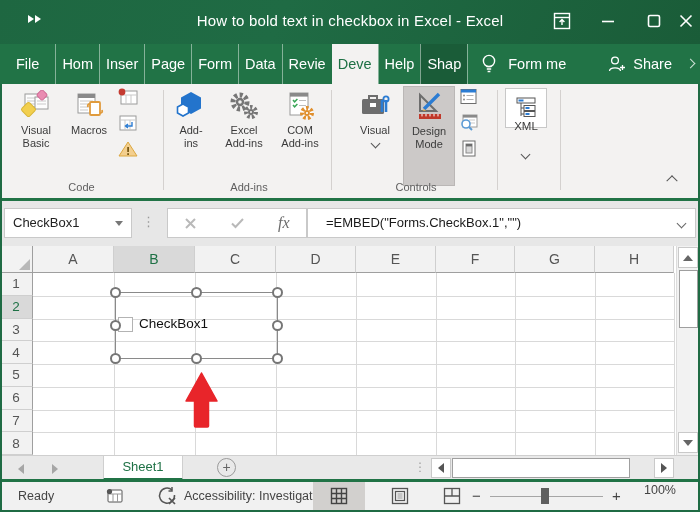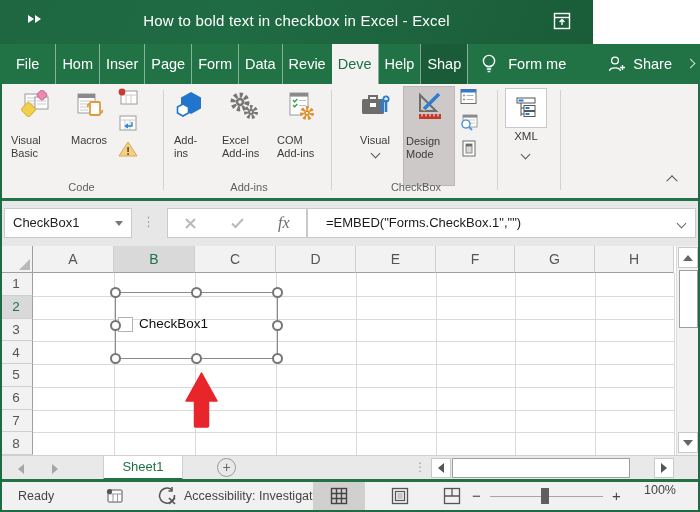--- a/index.html
+++ b/index.html
@@ -3,41 +3,41 @@
 <meta charset="utf-8">
 <style>
   * { margin:0; padding:0; box-sizing:border-box; }
   html,body { background:#888; }
   #window {
     position:relative; width:700px; height:512px; overflow:hidden;
     font-family:"Liberation Sans", sans-serif; background:#fff;
     -webkit-font-smoothing:antialiased;
   }
   
-  #titlebar { position:absolute; left:0; top:0; width:593px; height:44px;
+  #titlebar { position:absolute; left:0; top:0; width:700px; height:44px;
     background:linear-gradient(115deg,#1e6741 0%,#1f6b44 40%,#1a5c38 100%); }
   #qat { position:absolute; left:28px; top:15px; display:flex; }
   #qat i { width:0; height:0; border-top:4px solid transparent; border-bottom:4px solid transparent; border-left:6px solid #fff; margin-right:1px; }
   #title { position:absolute; left:0; right:0; top:0; height:44px; line-height:42px;
     text-align:center; color:#fff; font-size:15px; letter-spacing:.2px; }
   .wbtn { position:absolute; top:6px; width:32px; height:30px; display:flex; align-items:center; justify-content:center; }
   
   #tabrow { position:absolute; left:0; top:44px; width:700px; height:40px; background:#217346; display:flex; align-items:stretch; }
   .tab { color:#fff; font-size:14.5px; line-height:40px; padding:0 6px; white-space:nowrap; cursor:default; }
   .tab:not(:first-child){ border-left:1px solid rgba(255,255,255,.45); }
   .tab.file { padding:0 16px; }
   .tab.active { background:#f3f2f1; color:#1e7145; border-left:none; }
   .tab.dark { background:#1a5c38; }
   #tellme { display:flex; align-items:center; color:#fff; font-size:14.5px; gap:10px; padding:0 14px 0 12px; border-left:1px solid rgba(255,255,255,.45); }
   #sharebox { position:absolute; right:28px; top:44px; height:40px; display:flex; align-items:center; gap:6px; color:#fff; font-size:14.5px; }
   #chev-more { position:absolute; right:6px; top:60px; width:7px; height:7px; border-top:1.6px solid #cfe3d7; border-right:1.6px solid #cfe3d7; transform:rotate(45deg); }
   
   #ribbon { position:absolute; left:0; top:84px; width:700px; height:114px; background:#f3f2f1; }
   .rbtn { position:absolute; top:2px; height:100px; display:flex; flex-direction:column; align-items:center; padding-top:4px; }
-  .rbtn .lbl { font-size:11px; line-height:13px; color:#3b3b3b; margin-top:12px; }
+  .rbtn .lbl { font-size:11px; line-height:13px; color:#3b3b3b; text-align:center; margin-top:2px; }
   .rbtn.hl { background:#ccc9c8; border:1px solid #bab7b6; }
   .gsep { position:absolute; top:6px; width:1px; height:100px; background:#d4d1cf; }
   .glabel { position:absolute; top:97px; font-size:11px; color:#5f5f5f; text-align:center; }
   .chevdown { width:7px; height:7px; border-right:1.5px solid #555; border-bottom:1.5px solid #555; transform:rotate(45deg); margin-top:3px; }
   .smallstack { position:absolute; display:flex; flex-direction:column; gap:8px; }
   #collapse-ribbon { position:absolute; left:668px; top:90px; width:11px; height:11px; }
   #collapse-ribbon i { display:block; width:8px; height:8px; border-top:1.8px solid #555; border-left:1.8px solid #555; transform:rotate(45deg) translate(2px,2px); }
   .xmlbox { position:absolute; left:505px; top:4px; width:42px; height:40px; background:#fff; border:1px solid #c8c8c8; display:flex; align-items:center; justify-content:center; }
   
   .greenline { position:absolute; left:0; width:700px; background:#217346; }
@@ -280,34 +280,34 @@
           <circle cx="7" cy="10" r="4" fill="#fff" stroke="#5b9bd5" stroke-width="1.6"></circle>
           <path d="M10 13 l3 3" stroke="#5b9bd5" stroke-width="2"></path>
         </svg>
       <svg width="20" height="18" viewBox="0 0 20 18">
           <rect x="4" y="1" width="12" height="15" fill="#fff" stroke="#6d6d6d"></rect>
           <rect x="7" y="4" width="6" height="9" fill="#d9d9d9" stroke="#8a8a8a"></rect>
           <rect x="7" y="4" width="6" height="2.4" fill="#6d6d6d"></rect>
         </svg>
     </div>
     <div class="gsep" style="left:497px"></div>
-    <div class="glabel" style="left:335px;width:162px">CheckBox</div>
+    <div class="glabel" style="left:335px;width:162px">Controls</div>
 
     <div class="xmlbox">
       <svg width="26" height="26" viewBox="0 0 26 26">
         <rect x="4" y="3" width="18" height="5" fill="#fff" stroke="#555"></rect>
           <rect x="5.5" y="4.5" width="5" height="2" fill="#2b7cd3"></rect>
         <path d="M8 8 v13 M8 13 h3 M8 19 h3" stroke="#555" fill="none"></path>
         <rect x="11" y="10.5" width="11" height="5" fill="#fff" stroke="#555"></rect>
           <rect x="12.5" y="12" width="4" height="2" fill="#2b7cd3"></rect>
         <rect x="11" y="16.5" width="11" height="5" fill="#fff" stroke="#555"></rect>
           <rect x="12.5" y="18" width="4" height="2" fill="#2b7cd3"></rect>
       </svg>
     </div>
-    <div class="glabel" style="left:505px;width:42px;top:46px;font-size:11.5px;color:#3b3b3b">XML</div>
+    <div class="glabel" style="left:505px;width:42px;top:36px;font-size:11.5px;color:#3b3b3b">XML</div>
     <div class="chevdown" style="position:absolute;left:522px;top:64px"></div>
     <div class="gsep" style="left:560px"></div>
 
     <div id="collapse-ribbon">
         <i></i>
       </div>
   </div>
 
   <div class="greenline" style="top:198px;height:3px"></div>
 

